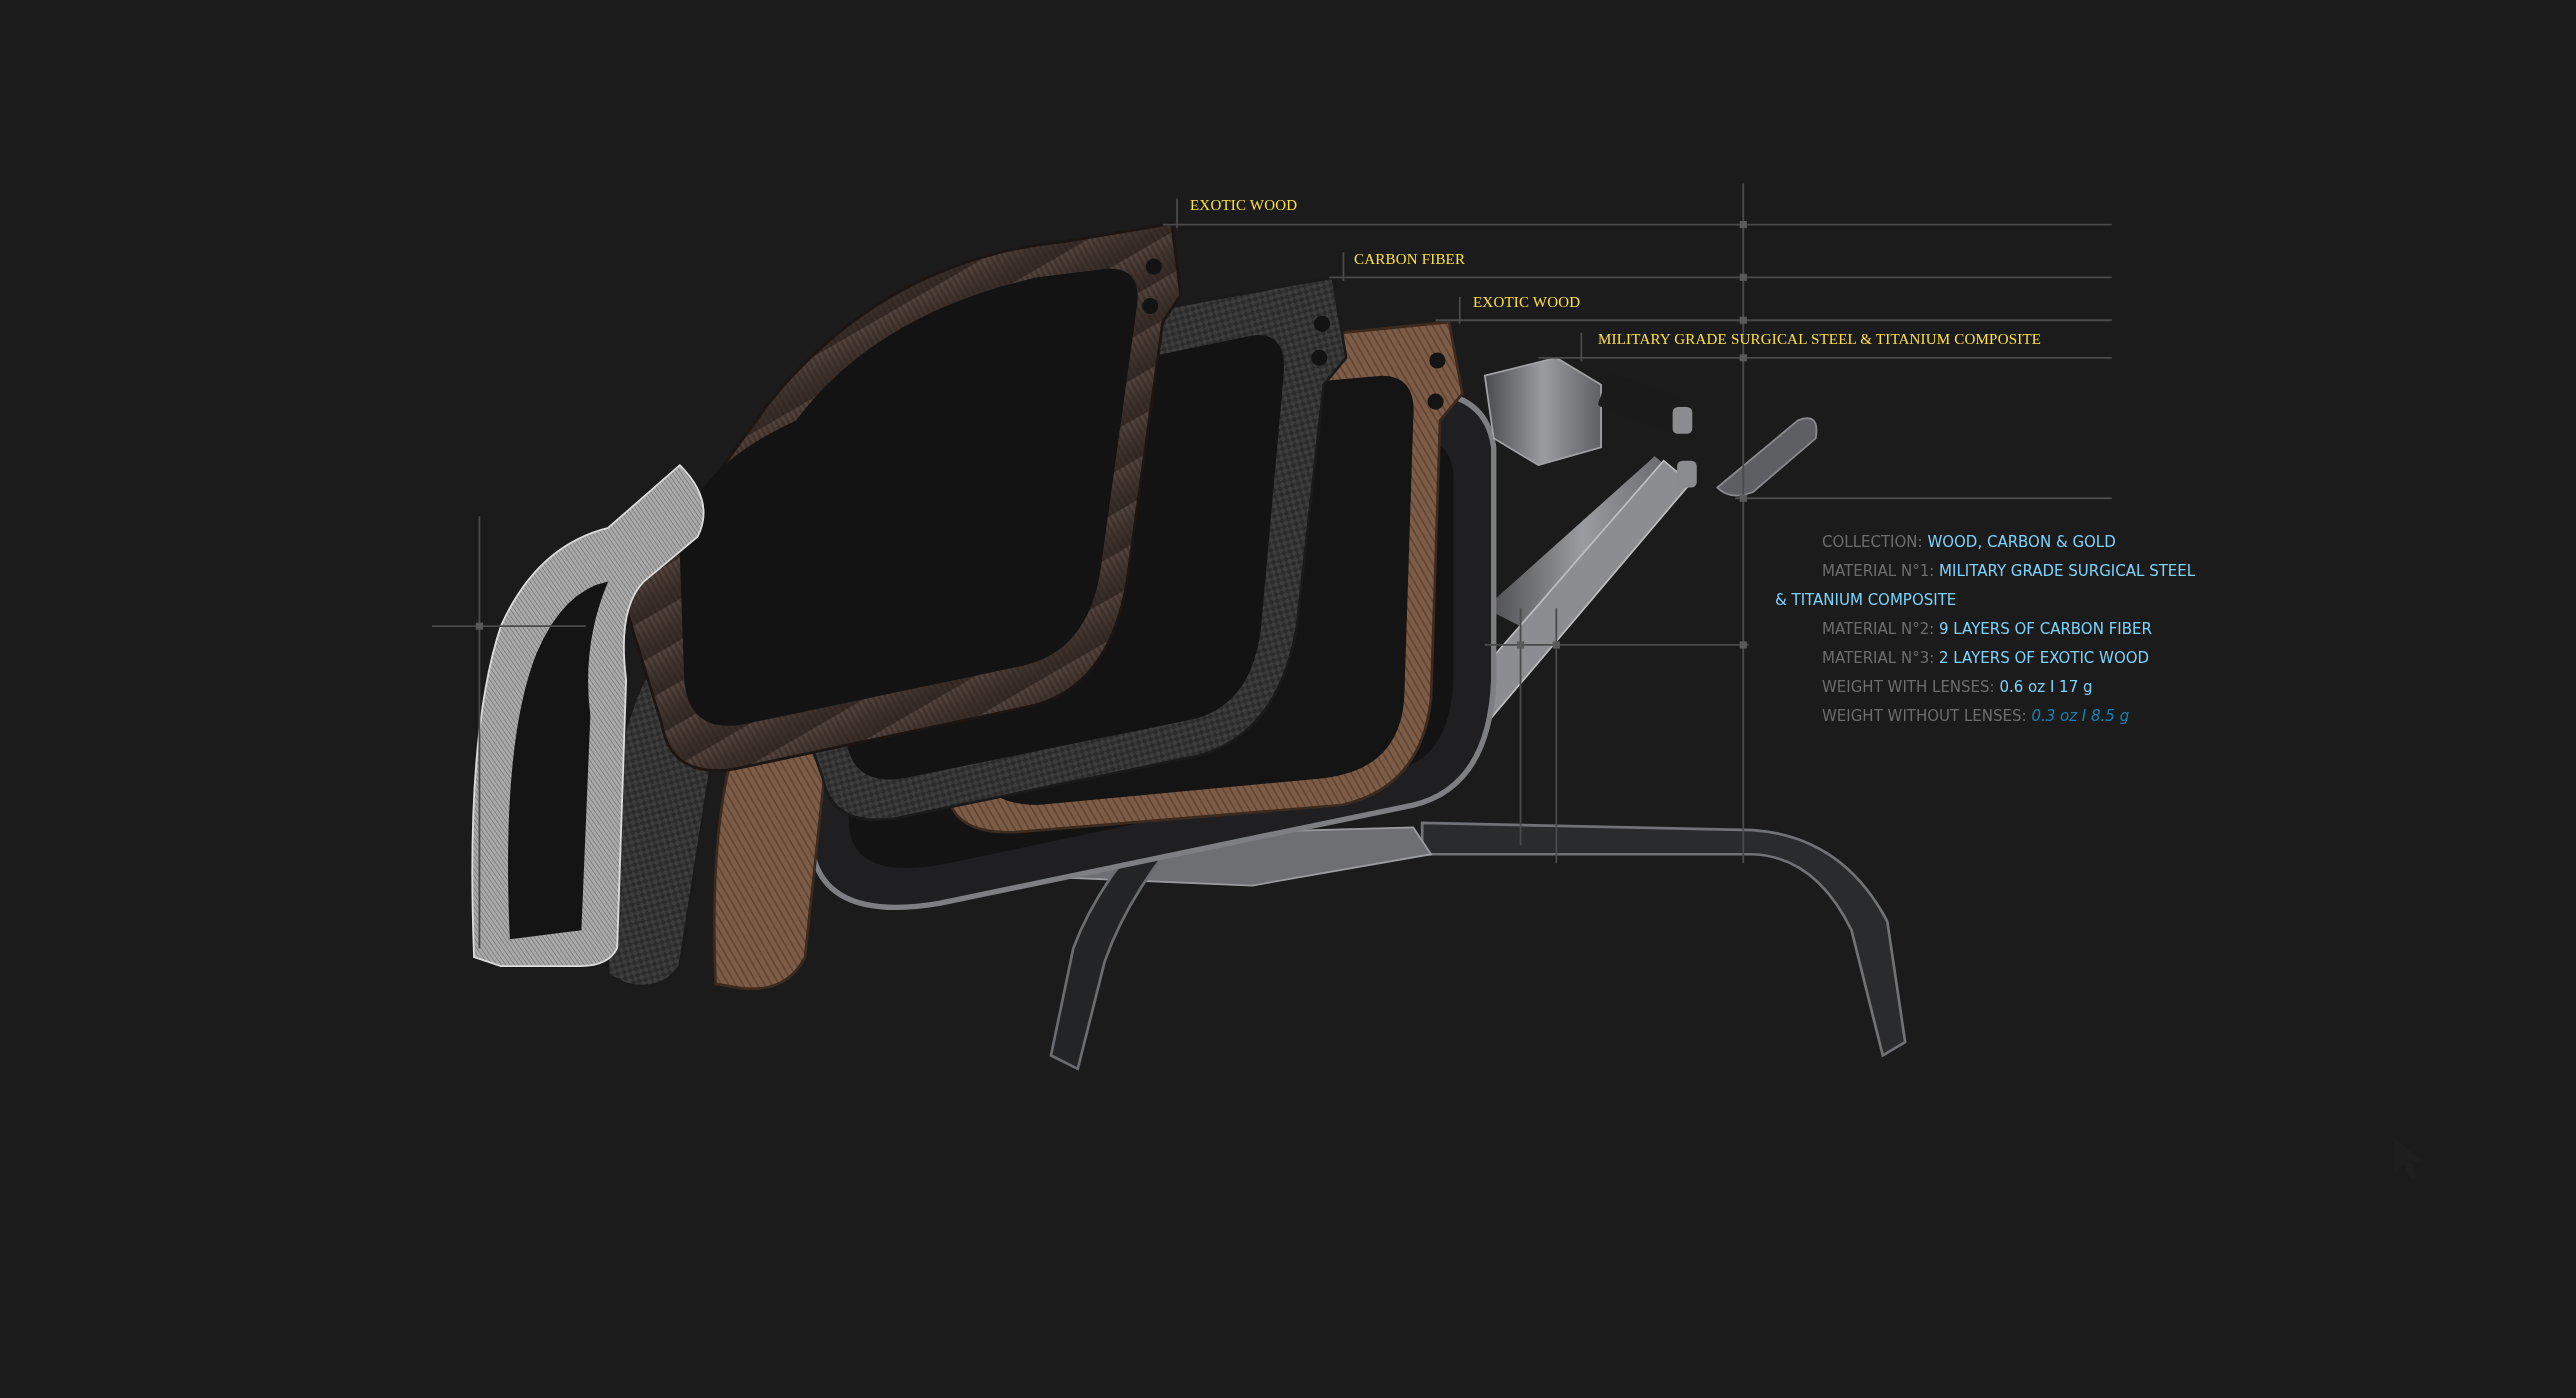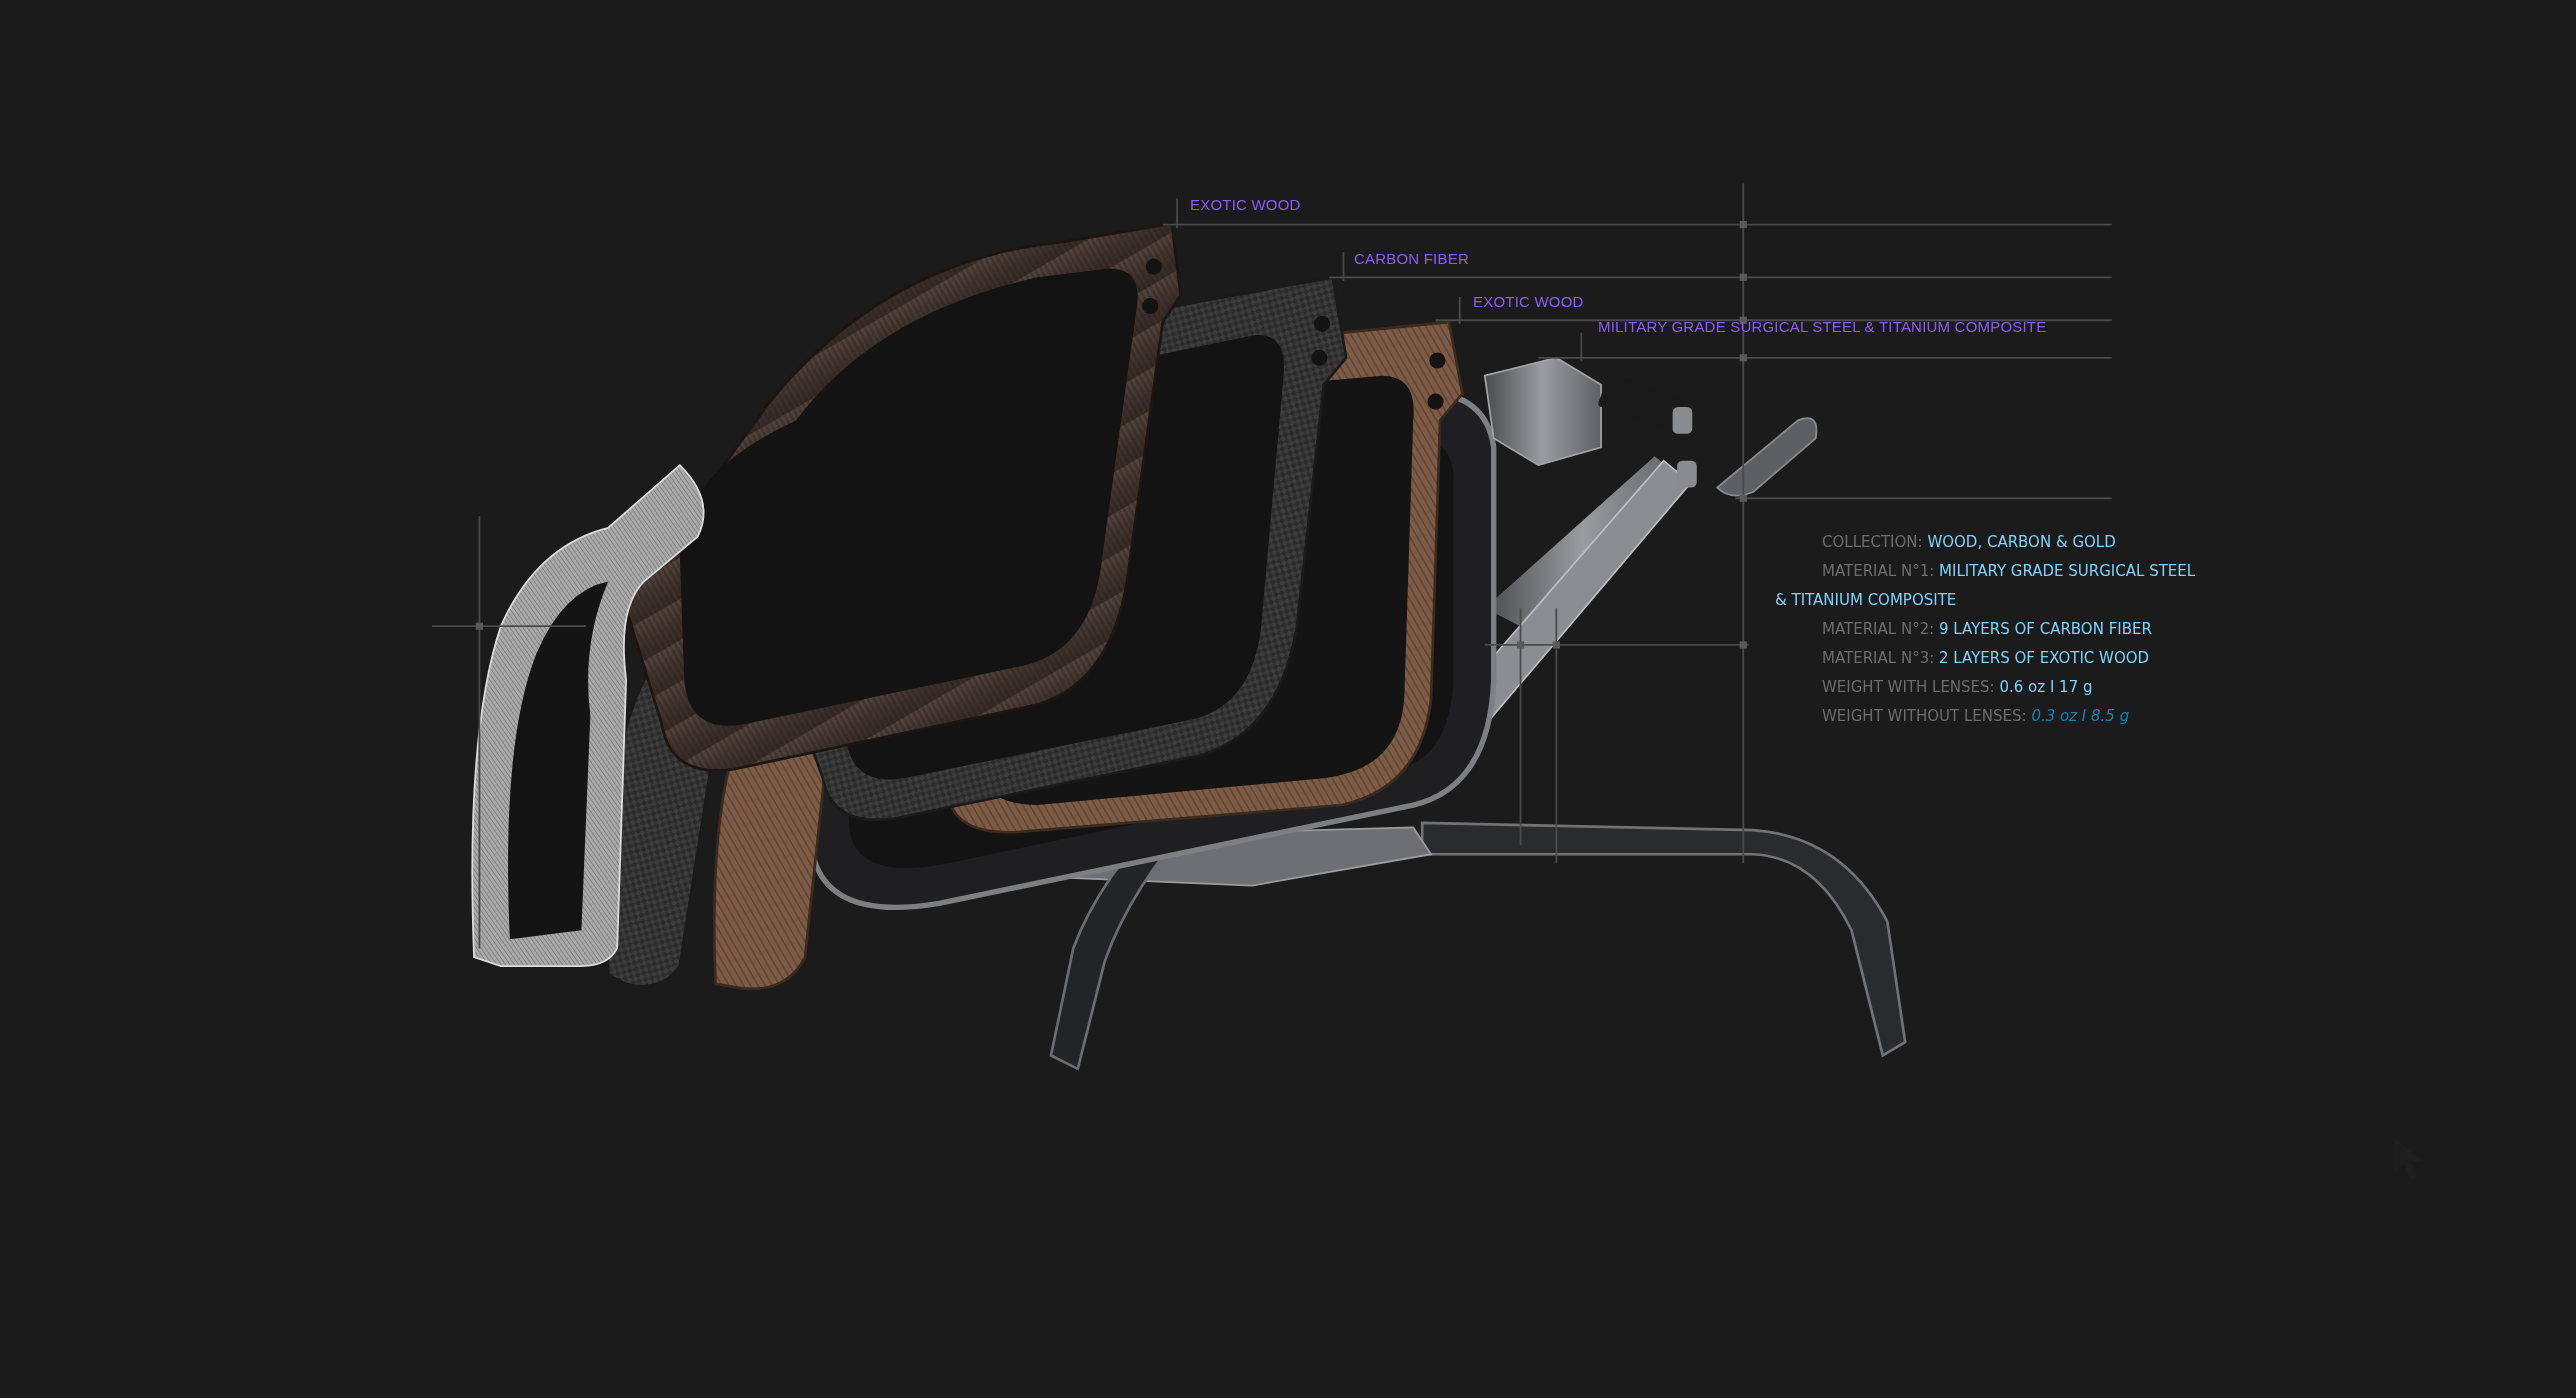--- a/index.html
+++ b/index.html
@@ -6,24 +6,24 @@
     margin: 0; padding: 0;
     width: 2576px; height: 1399px;
     background: #1b1b1b;
     overflow: hidden;
   }
   body { position: relative; font-family: "Liberation Sans", "DejaVu Sans", sans-serif; }
   .stage { position: absolute; left: 0; top: 0; width: 2576px; height: 1399px; }
   svg.art { position: absolute; left: 0; top: 0; }
   .callout-label {
     position: absolute;
-    font-family: Liberation Sans, sans-serif;
+    font-family: Liberation Serif, serif;
     font-size: 15px;
     letter-spacing: 0.2px;
-    color: #8b5cf6;
+    color: #fde047;
     white-space: nowrap;
     line-height: 18px;
   }
   .specs {
     position: absolute;
     left: 1775px; top: 528px;
     font-family: "DejaVu Sans", sans-serif;
     font-size: 15px;
     line-height: 29px;
     white-space: nowrap;
@@ -170,21 +170,21 @@
       <rect x="1945" y="717" width="8" height="8"></rect>
       <rect x="1696" y="717" width="8" height="8"></rect>
       <rect x="1736" y="717" width="8" height="8"></rect>
       <rect x="532" y="696" width="8" height="8"></rect>
     </g>
   </svg>
 
   <div class="callout-label" style="left:1190px; top:196px;">EXOTIC WOOD</div>
   <div class="callout-label" style="left:1354px; top:250px;text-align:center;">CARBON FIBER</div>
   <div class="callout-label" style="left:1473px; top:293px;">EXOTIC WOOD</div>
-  <div class="callout-label" style="left:1598px; top:318px;">MILITARY GRADE SURGICAL STEEL &amp; TITANIUM COMPOSITE</div>
+  <div class="callout-label" style="left:1598px; top:330px;">MILITARY GRADE SURGICAL STEEL &amp; TITANIUM COMPOSITE</div>
 
   <div class="specs">
     <span class="row">
       <span class="key">COLLECTION:</span>
       <span class="val">WOOD, CARBON &amp; GOLD</span>
     </span>
     <span class="row">
       <span class="key">MATERIAL N°1:</span>
       <span class="val">MILITARY GRADE SURGICAL STEEL</span>
     </span>

